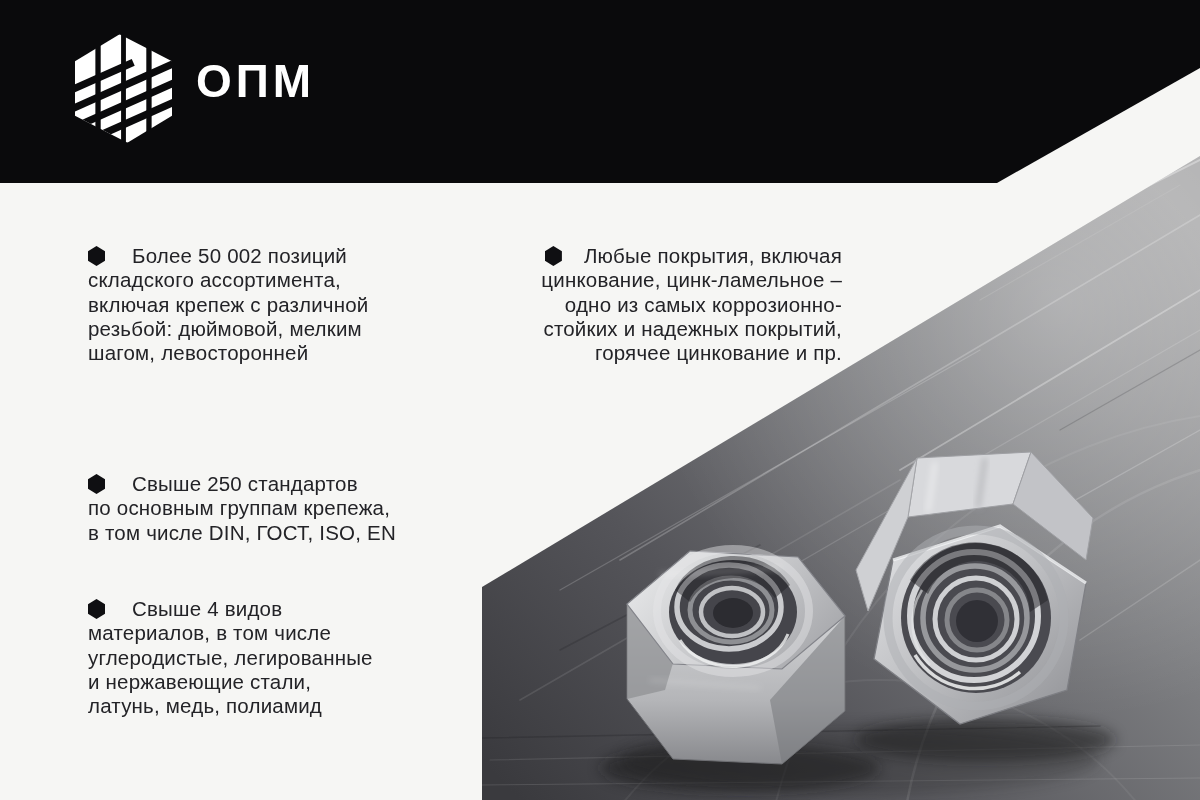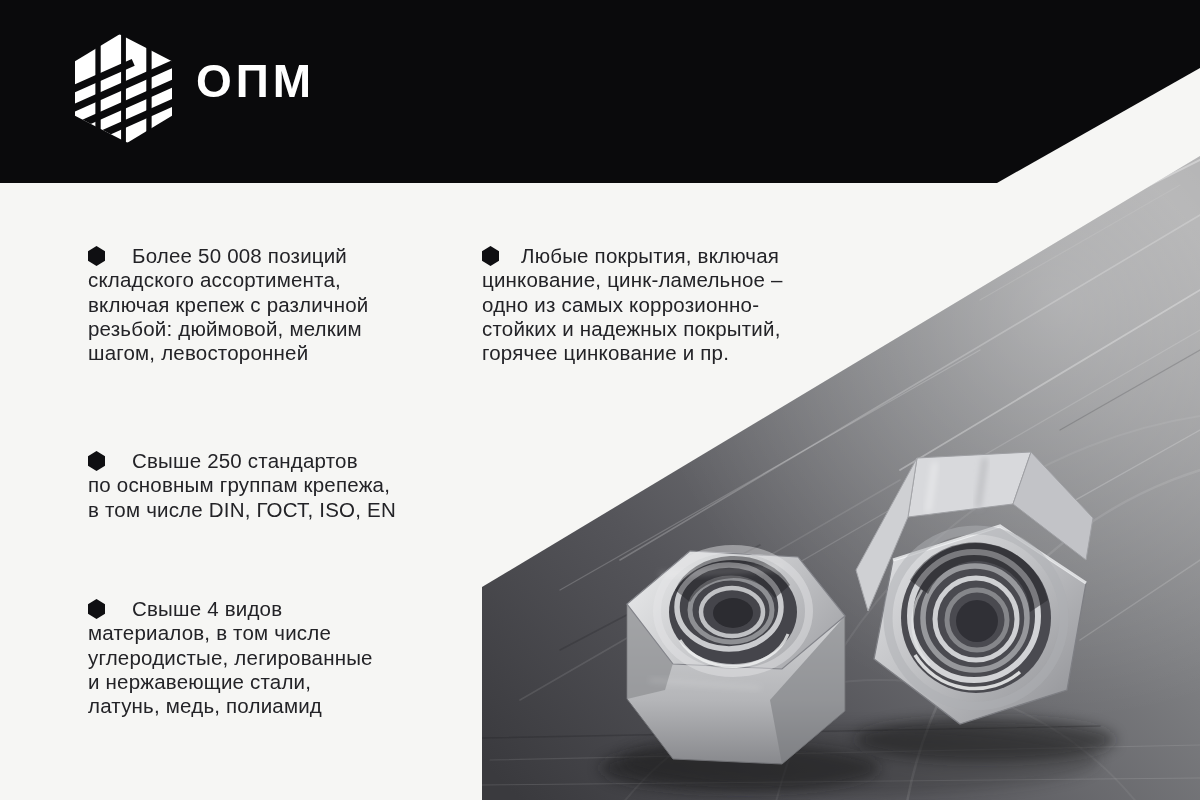--- a/index.html
+++ b/index.html
@@ -33,23 +33,23 @@
   .item .bullet{
     display:inline-block;width:17px;height:20px;
     background:#0f0f12;
     clip-path:polygon(50% 0%,100% 26%,100% 74%,50% 100%,0% 74%,0% 26%);
     vertical-align:-3px;
   }
   .item .bullet.gap-l{margin-right:27px;}
   .item .bullet.gap-r{margin-right:22px;}
   .item .item-text{white-space:pre-line;}
   .item-1{left:88px;top:244px;width:430px;}
-  .item-2{left:88px;top:449px;width:430px;}
+  .item-2{left:88px;top:472px;width:430px;}
   .item-3{left:88px;top:597px;width:430px;}
-  .item-4{left:482px;top:244px;width:360px;}
+  .item-4{left:482px;top:244px;width:360px;text-align:right;}
 </style>
 </head>
 <body>
 
 <div class="canvas">
 
   <svg class="photo" width="1200" height="800" viewBox="0 0 1200 800">
     <defs>
       <clipPath id="photoClip">
         <polygon points="1200,156 482,587 482,800 1200,800"></polygon>
@@ -177,21 +177,21 @@
           <line x1="-12" y1="121" x2="118" y2="63"></line>
           <line x1="-12" y1="101" x2="118" y2="43"></line>
           <line x1="-12" y1="81" x2="118" y2="23"></line>
           <line x1="-12" y1="61" x2="60" y2="29"></line>
         </g>
       </g>
     </svg>
     <div class="logo-text">ОПМ</div>
   </div>
 
-  <div class="item item-1"><span class="bullet gap-l"></span><span class="item-text">Более 50 008 позиций
+  <div class="item item-1"><span class="bullet gap-l"></span><span class="item-text">Более 50 002 позиций
 складского ассортимента,
 включая крепеж с различной
 резьбой: дюймовой, мелким
 шагом, левосторонней</span></div>
 
   <div class="item item-2"><span class="bullet gap-l"></span><span class="item-text">Свыше 250 стандартов
 по основным группам крепежа,
 в том числе DIN, ГОСТ, ISO, EN</span></div>
 
   <div class="item item-3"><span class="bullet gap-l"></span><span class="item-text">Свыше 4 видов

